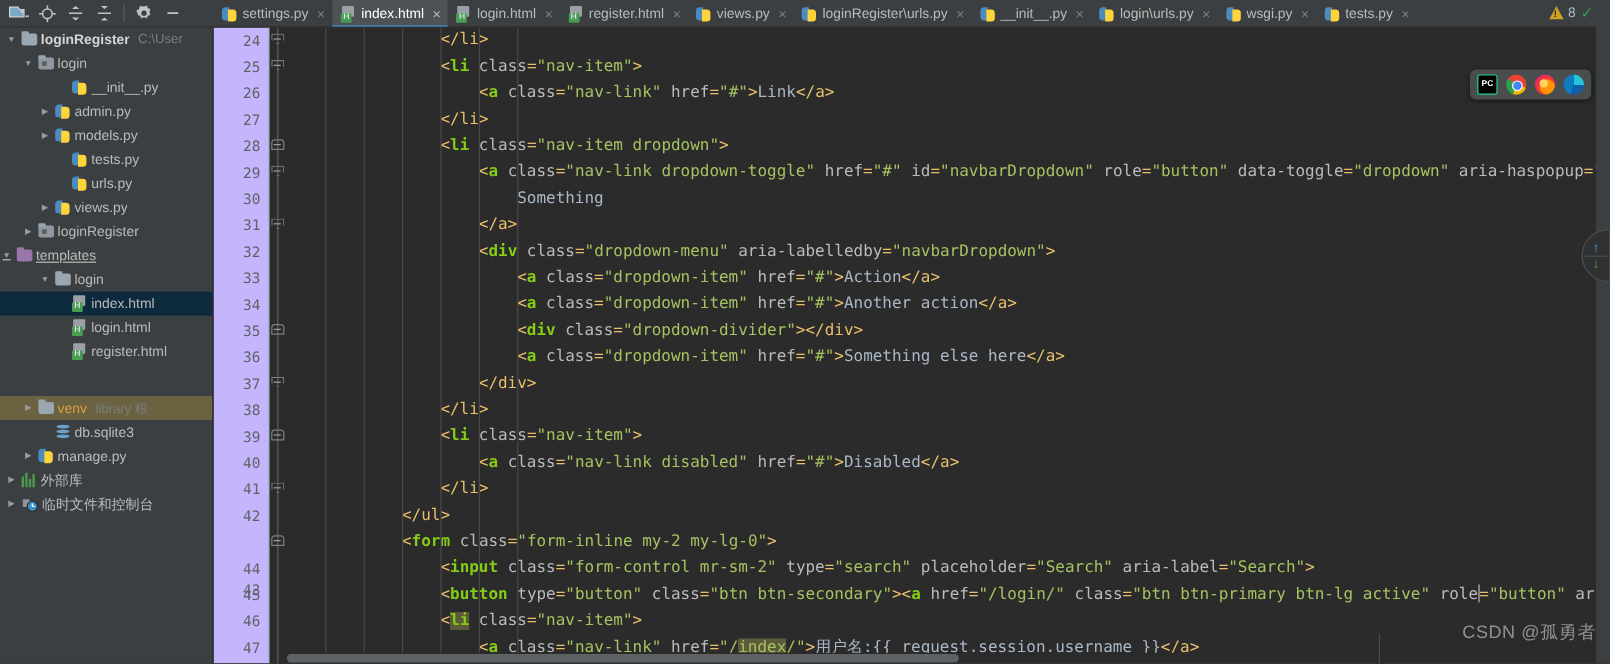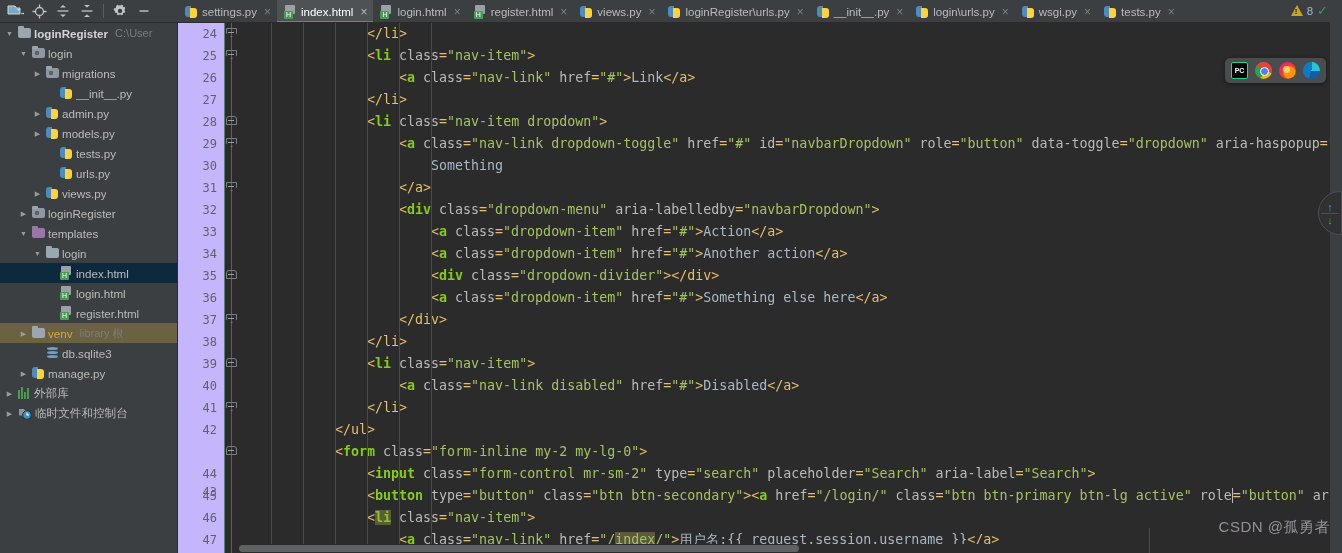--- a/index.html
+++ b/index.html
@@ -361,27 +361,20 @@
         <span class="tree-label bold">loginRegister</span>
         <span class="tree-sub">C:\User</span>
       </div>
       <div class="tree-row" style="padding-left: 18px;">
         <span class="arrow" style="font-size: 7px;">▼</span>
         <span class="ico ico-folder mod">
           <i class="dot"></i>
         </span>
         <span class="tree-label">login</span>
       </div>
-      <div class="tree-row" style="padding-left: 32px;">
-        <span class="arrow" style="font-size: 7px;">▶</span>
-        <span class="ico ico-folder mod">
-          <i class="dot"></i>
-        </span>
-        <span class="tree-label">migrations</span>
-      </div>
       <div class="tree-row" style="padding-left: 46px;">
         <span class="arrow none" style="font-size: 7px;">▶</span>
         <span class="ico ico-py"></span>
         <span class="tree-label">__init__.py</span>
       </div>
       <div class="tree-row" style="padding-left: 32px;">
         <span class="arrow" style="font-size: 7px;">▶</span>
         <span class="ico ico-py"></span>
         <span class="tree-label">admin.py</span>
       </div>
@@ -405,21 +398,21 @@
         <span class="ico ico-py"></span>
         <span class="tree-label">views.py</span>
       </div>
       <div class="tree-row" style="padding-left: 18px;">
         <span class="arrow" style="font-size: 7px;">▶</span>
         <span class="ico ico-folder mod">
           <i class="dot"></i>
         </span>
         <span class="tree-label">loginRegister</span>
       </div>
-      <div class="tree-row" style="padding-left: 18px;">
+      <div class="tree-row" style=" text-decoration: underline;">
         <span class="arrow" style="font-size: 7px;">▼</span>
         <span class="ico ico-folder purple"></span>
         <span class="tree-label">templates</span>
       </div>
       <div class="tree-row" style="padding-left: 32px;">
         <span class="arrow" style="font-size: 7px;">▼</span>
         <span class="ico ico-folder plain"></span>
         <span class="tree-label">login</span>
       </div>
       <div class="tree-row selected" style="padding-left: 46px;">
@@ -430,21 +423,21 @@
       <div class="tree-row" style="padding-left: 46px;">
         <span class="arrow none" style="font-size: 7px;">▶</span>
         <span class="ico ico-html"></span>
         <span class="tree-label">login.html</span>
       </div>
       <div class="tree-row" style="padding-left: 46px;">
         <span class="arrow none" style="font-size: 7px;">▶</span>
         <span class="ico ico-html"></span>
         <span class="tree-label">register.html</span>
       </div>
-      <div class="tree-row tan" style="padding-left: 18px;">
+      <div class="tree-row tan" style="padding-left: 18px; margin-top: 27px;">
         <span class="arrow" style="font-size: 7px;">▶</span>
         <span class="ico ico-folder plain"></span>
         <span class="tree-label orange">venv</span>
         <span class="tree-sub">library 根</span>
       </div>
       <div class="tree-row" style="padding-left: 32px;">
         <span class="arrow none" style="font-size: 7px;">▶</span>
         <span class="ico-sqlite">
           <i style="top: 0px;"></i>
           <i style="top: 4px;"></i>

